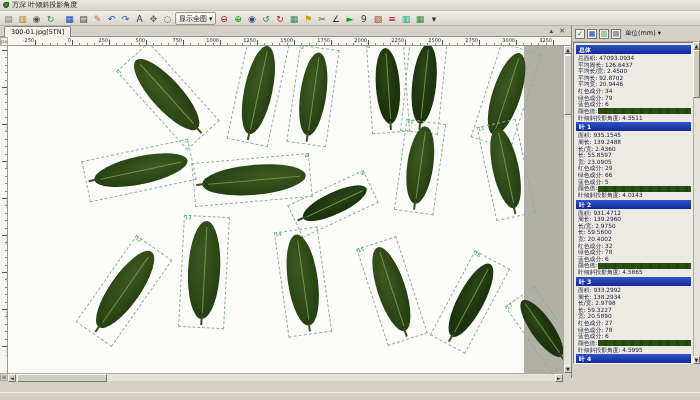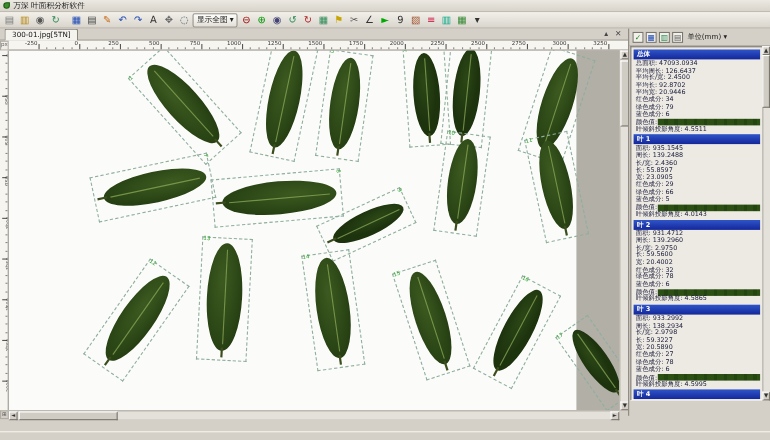--- a/index.html
+++ b/index.html
@@ -72,21 +72,21 @@
   .slogo b:nth-child(1){color:#c22;} .slogo b:nth-child(2){color:#2a2;} .slogo b:nth-child(3){color:#22c;}
   .bottomrow { position:absolute; left:0; top:392px; width:700px; height:8px; background:#d4d0c8; border-top:1px solid #f5f3ee; }
 </style>
 </head>
 <body>
 
 <div class="win">
 
   <div class="titlebar">
     <span class="leafdot"></span>
-    <span class="titletext">万深 叶面积分析软件</span>
+    <span class="titletext">万深 叶倾斜投影角度</span>
   </div>
 
   <div class="toolbar" id="toolbar">
       <span class="tbi" style="color: rgb(122, 122, 122);">▤</span>
       <span class="tbi" style="color: rgb(184, 134, 11);">▥</span>
       <span class="tbi" style="color: rgb(85, 85, 85);">◉</span>
       <span class="tbi" style="color: rgb(46, 139, 87);">↻</span>
       <span class="tbsep"></span>
       <span class="tbi" style="color: rgb(29, 73, 181);">▦</span>
       <span class="tbi" style="color: rgb(68, 68, 68);">▤</span>

